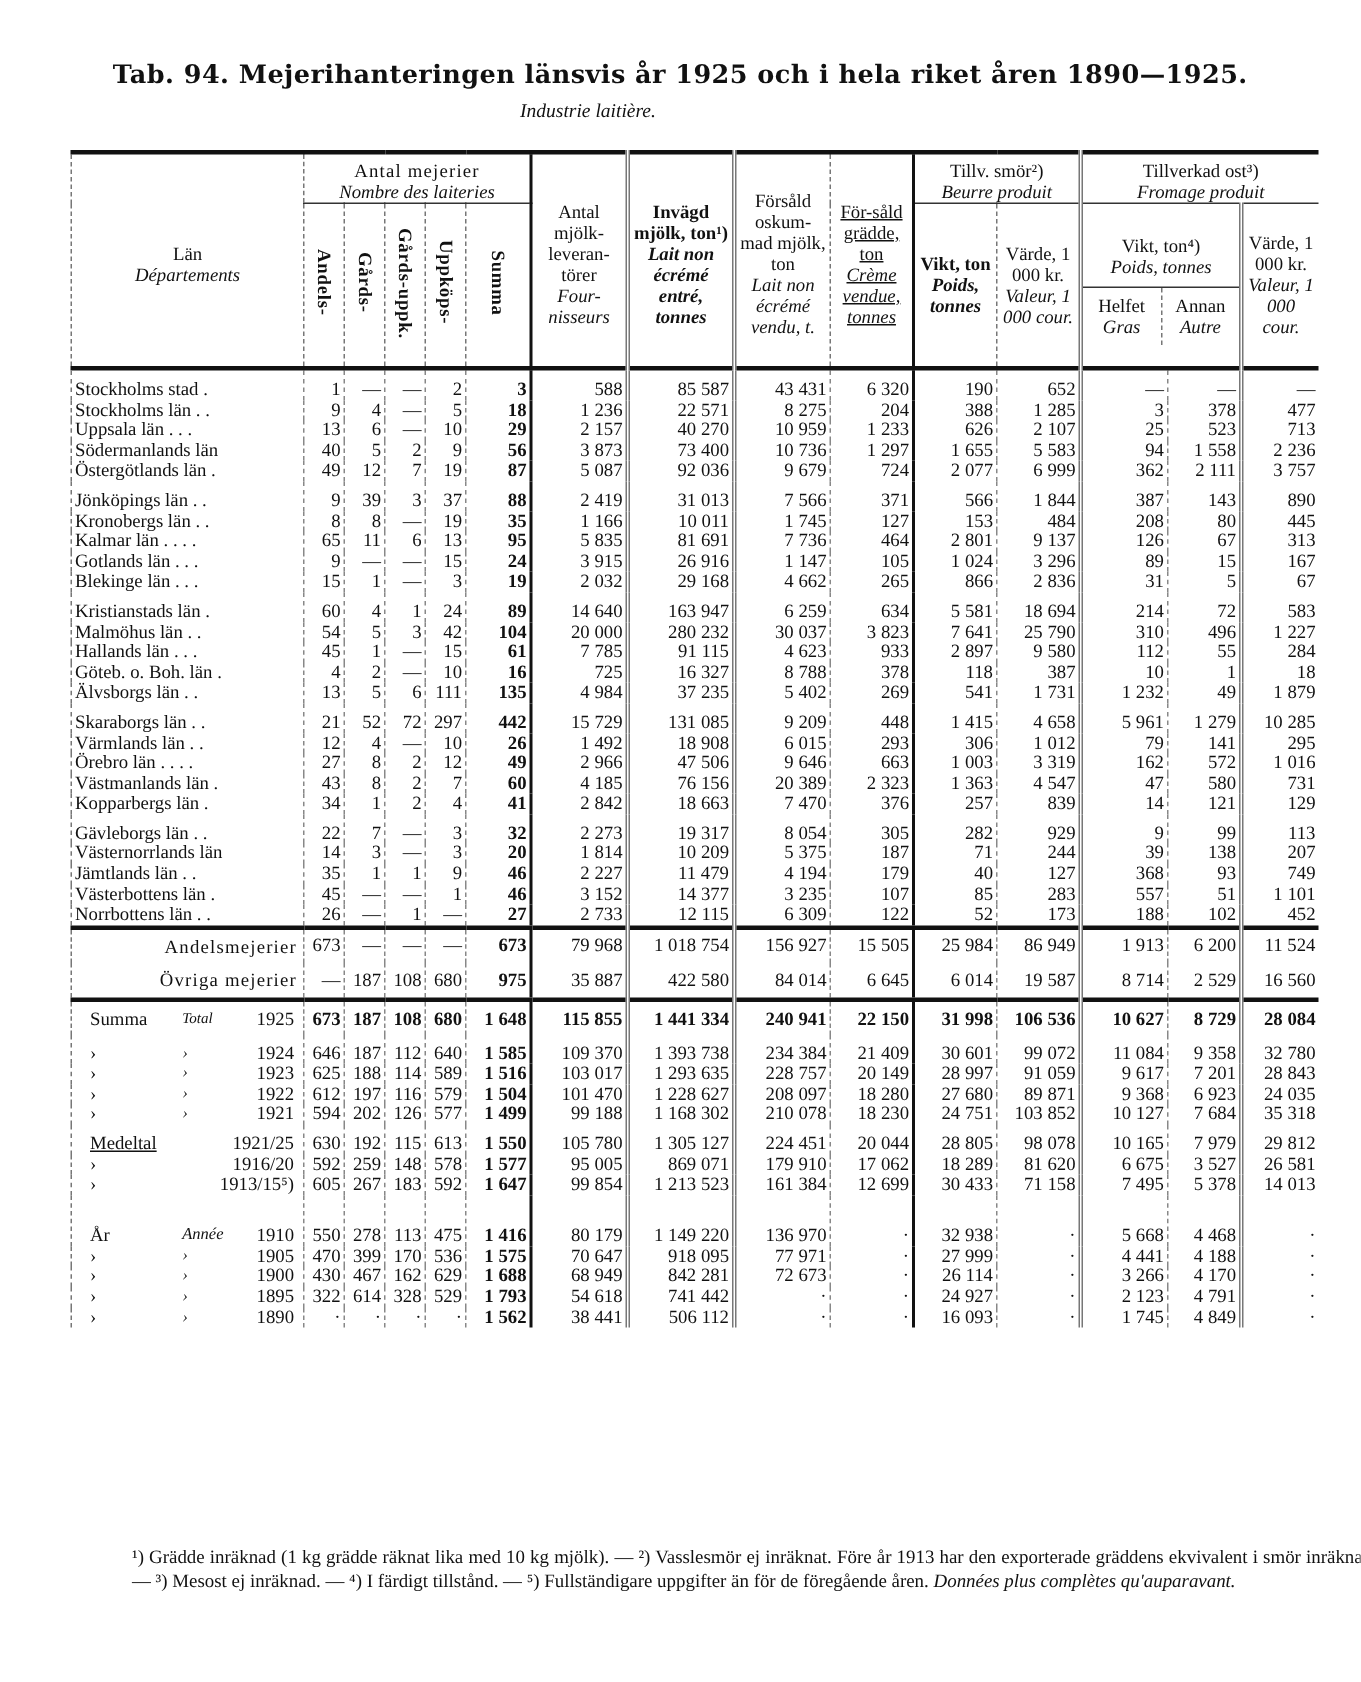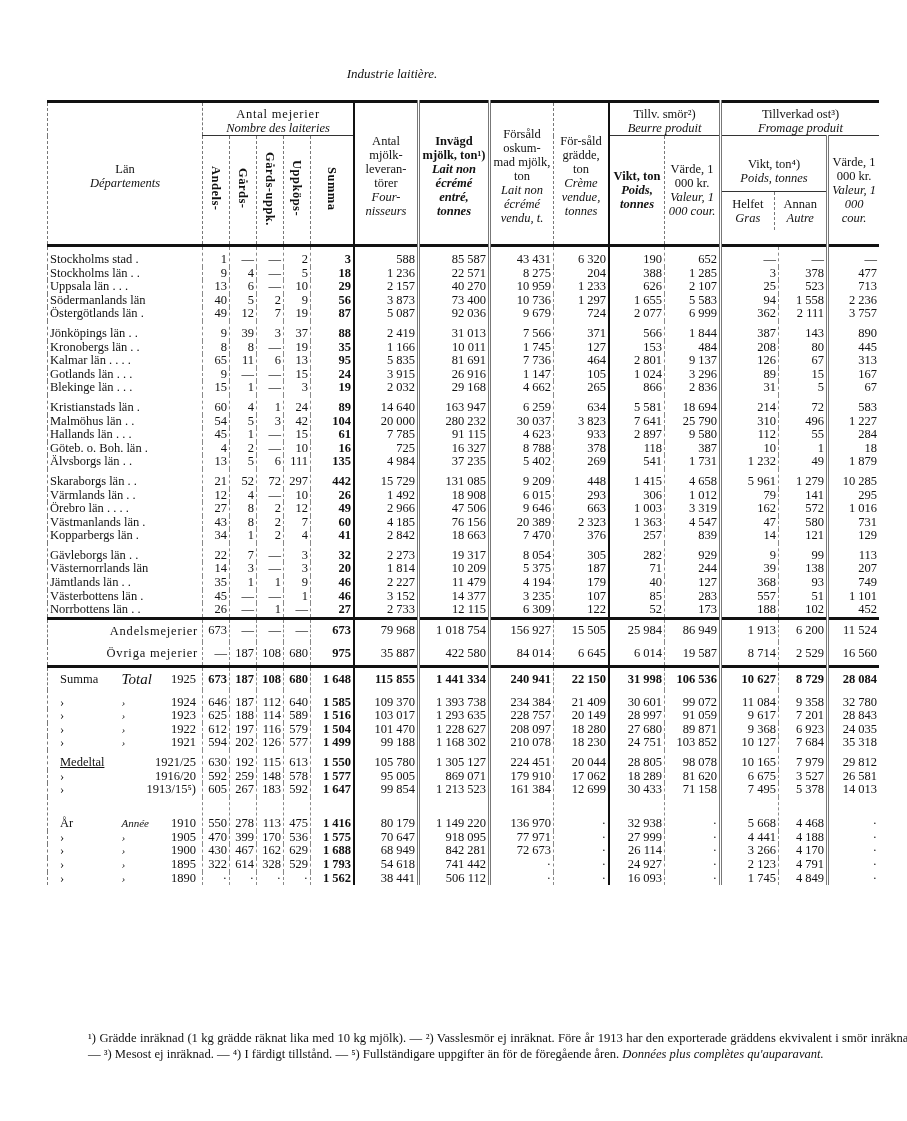--- a/index.html
+++ b/index.html
@@ -22,20 +22,21 @@
   tr.sep-top td { border-top:3px solid #111; }
   tr.sum td { font-weight:bold; padding-top:5px; padding-bottom:3px; border-top:3px solid #111; }
   td.rlabel { text-align:right; padding-right:4px; white-space:nowrap; }
   .spaced { letter-spacing:0.8px; }
   .footnotes { position:absolute; top:1030px; left:47px; width:832px; font-family:"Liberation Serif",serif; font-size:12.6px; line-height:16px; text-align:justify;margin-left:41px; }
 </style>
 </head>
 <body>
 
 <div class="page">
+  <div class="title">Tab. 94.   Mejerihanteringen länsvis år 1925 och i hela riket åren 1890—1925.</div>
   <div class="subtitle">Industrie laitière.</div>
 
   <table class="t">
     <thead>
       <tr class="h1">
         <th rowspan="2" style="border-left:1px dashed #777; width:150px;">
           <div>Län</div>
           <div class="it">Départements</div>
         </th>
         <th colspan="5" style="border-bottom:1px solid #333;">
@@ -47,21 +48,21 @@
           <div class="it">Four-nisseurs</div>
         </th>
         <th rowspan="2" class="dbl" style="width:64px;font-weight:bold;">
           <div>Invägd mjölk, ton¹)</div>
           <div class="it">Lait non écrémé entré, tonnes</div>
         </th>
         <th rowspan="2" class="dbl" style="width:58px;">
           <div>Försåld oskum-mad mjölk, ton</div>
           <div class="it">Lait non écrémé vendu, t.</div>
         </th>
-        <th rowspan="2" style="width:50px;">
+        <th rowspan="2" style="width:50px;text-decoration:underline;">
           <div>För-såld grädde, ton</div>
           <div class="it">Crème vendue, tonnes</div>
         </th>
         <th colspan="2" class="bl" style="border-bottom:1px solid #333;">
           <div>Tillv. smör²)</div>
           <div class="it">Beurre produit</div>
         </th>
         <th colspan="3" class="dbl" style="border-bottom:1px solid #333;">
           <div>Tillverkad ost³)</div>
           <div class="it">Fromage produit</div>
@@ -560,21 +561,21 @@
           <td class="num bl">6 014</td>
           <td class="num">19 587</td>
           <td class="num dbl">8 714</td>
           <td class="num">2 529</td>
           <td class="num dbl">16 560</td>
         </tr>
         <tr class="sum">
           <td style="border-left: 1px dashed rgb(119, 119, 119); white-space: nowrap; font-weight: normal;">
             <div style="display: flex; justify-content: space-between; padding-left: 10px; padding-right: 4px;">
               <span style="min-width: 52px;">Summa</span>
-              <span class="it" style="font-size: 15px; min-width: 40px;">Total</span>
+              <span class="it" style="font-size: 10px; min-width: 40px;">Total</span>
               <span>1925</span>
             </div>
           </td>
           <td class="num b">673</td>
           <td class="num b">187</td>
           <td class="num b">108</td>
           <td class="num b">680</td>
           <td class="num b b">1 648</td>
           <td class="num bl b">115 855</td>
           <td class="num dbl b">1 441 334</td>

